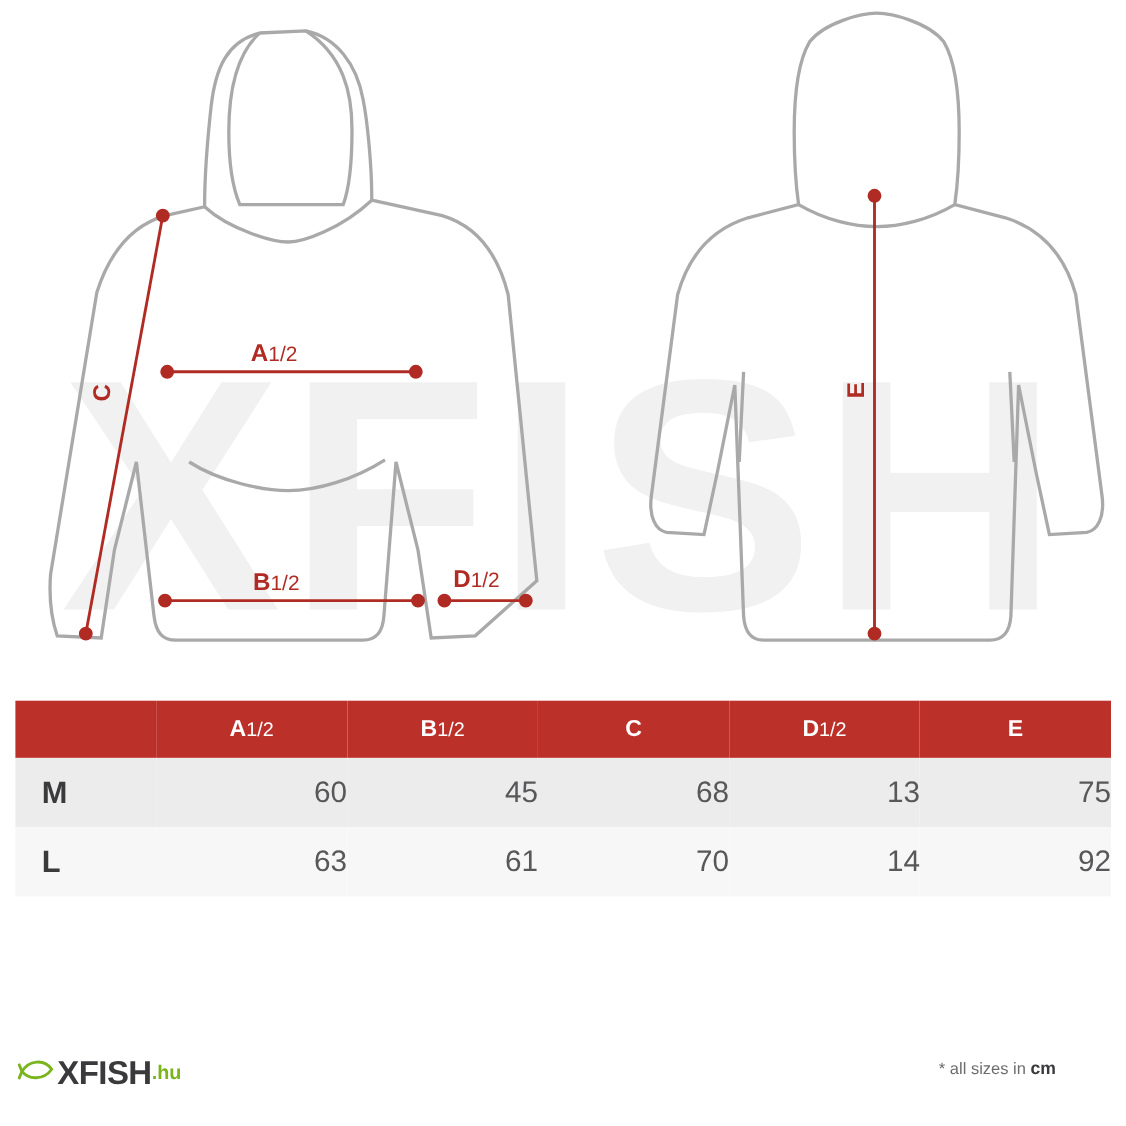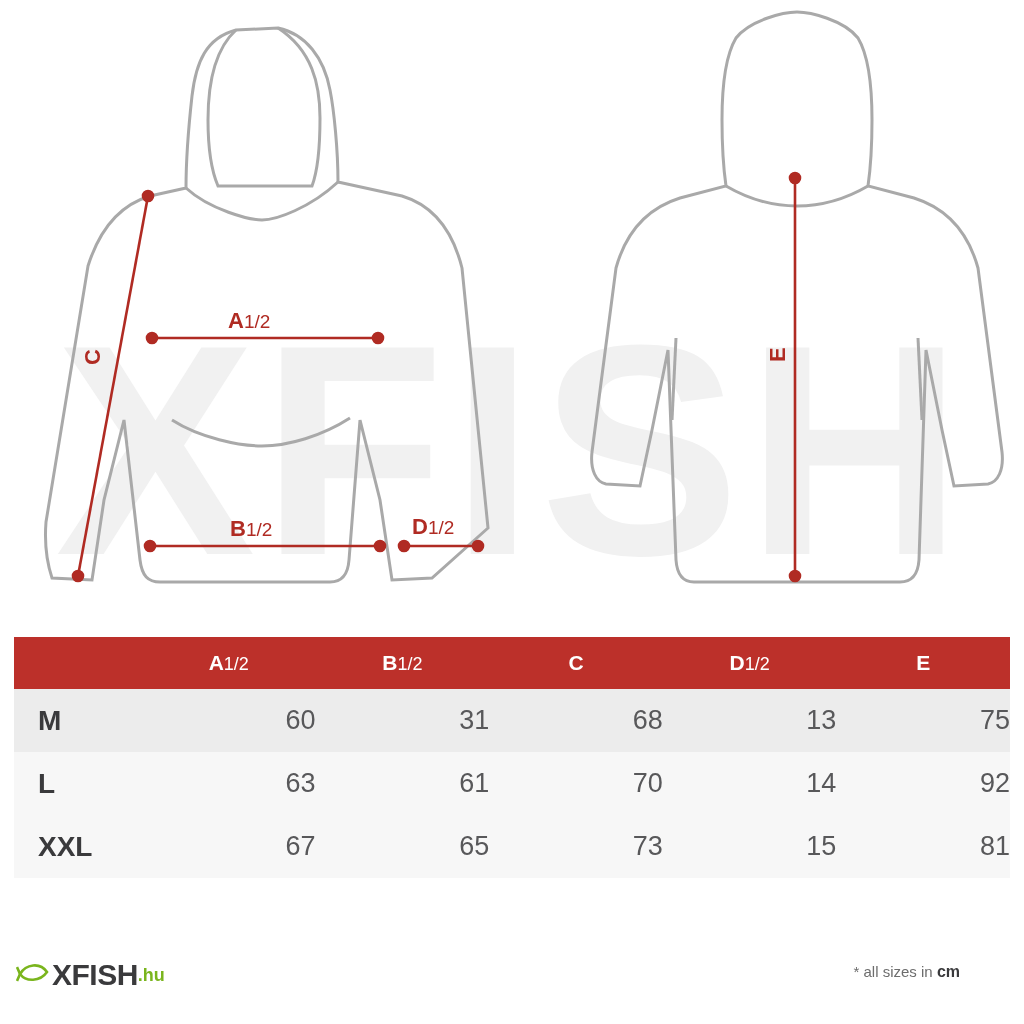--- a/index.html
+++ b/index.html
@@ -279,41 +279,33 @@
         <th><span>B</span><span class="half">1/2</span></th>
         <th><span>C</span><span class="half"></span></th>
         <th><span>D</span><span class="half">1/2</span></th>
         <th><span>E</span><span class="half"></span></th>
       </tr>
     </thead>
     <tbody>
       <tr class="odd">
         <td class="size-name">M</td>
         <td>60</td>
-        <td>31</td>
+        <td>45</td>
         <td>68</td>
         <td>13</td>
         <td>75</td>
       </tr>
       <tr class="even">
         <td class="size-name">L</td>
         <td>63</td>
         <td>61</td>
         <td>70</td>
         <td>14</td>
         <td>92</td>
       </tr>
-      <tr class="even">
-        <td class="size-name">XXL</td>
-        <td>67</td>
-        <td>65</td>
-        <td>73</td>
-        <td>15</td>
-        <td>81</td>
-      </tr>
     </tbody>
   </table>
 
   <div class="footer-note">
     <span>* all sizes in </span><span class="unit">cm</span>
   </div>
 
   <div class="logo">
     <span class="logo-mark">
       <svg width="34" height="30" viewBox="0 0 34 30" xmlns="http://www.w3.org/2000/svg">

